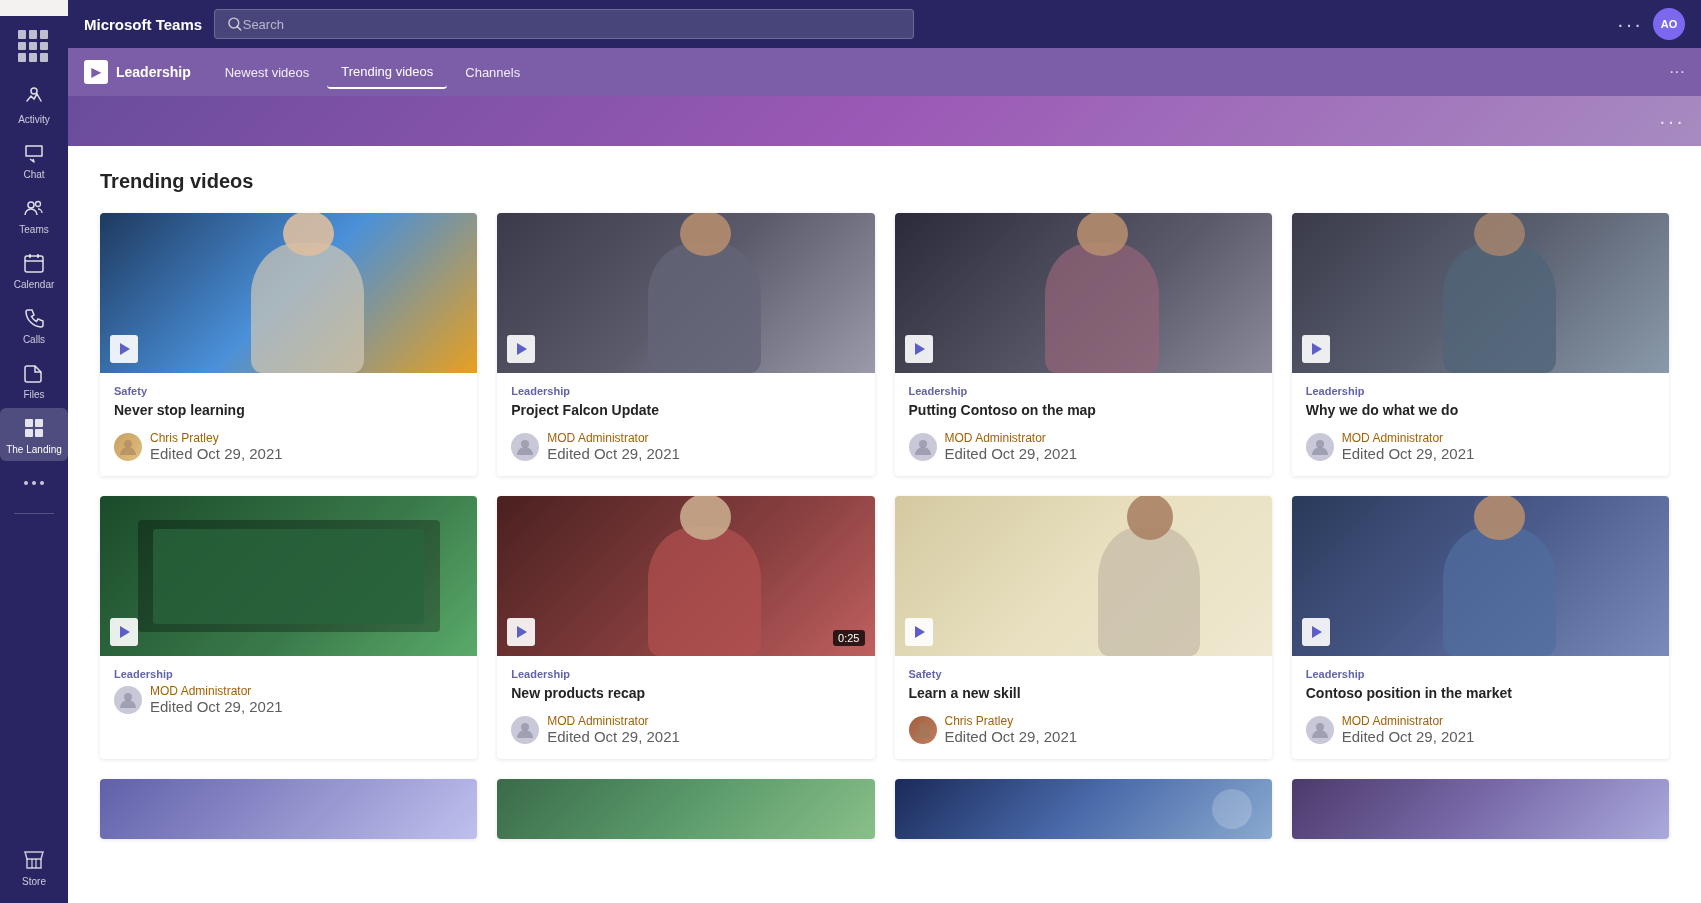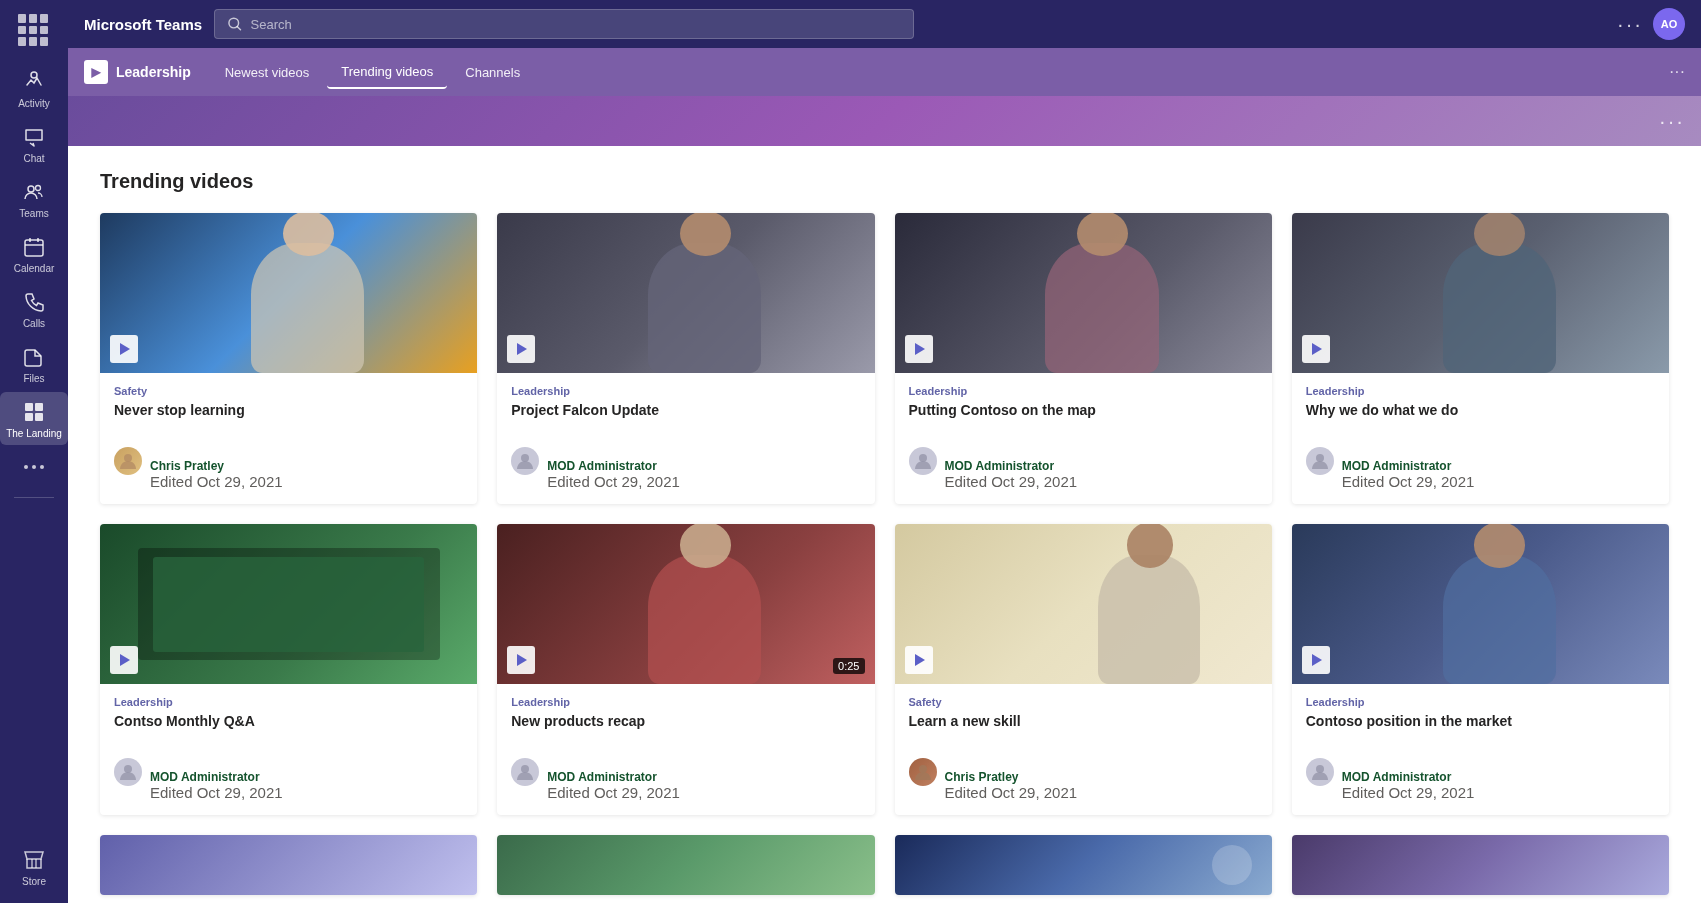--- a/index.html
+++ b/index.html
@@ -8,20 +8,21 @@
     
     .sidebar {
       width: 68px;
       background: #292563;
       display: flex;
       flex-direction: column;
       align-items: center;
       padding-top: 10px;
       flex-shrink: 0;
       z-index: 10;
+      margin-top: 16px;
     }
     .sidebar-app-grid {
       width: 32px;
       height: 32px;
       display: grid;
       grid-template-columns: repeat(3,8px);
       gap: 3px;
       margin-bottom: 16px;
       margin-top: 4px;
     }
@@ -119,21 +120,20 @@
       text-align: right;
     }
     .search-bar {
       flex: 1;
       max-width: 700px;
       background: rgba(255,255,255,0.15);
       border-radius: 4px;
       display: flex;
       align-items: center;
       padding: 6px 12px;
-      gap: 8px;
       border: 1px solid rgba(255,255,255,0.2);
     }
     .search-bar input {
       background: none;
       border: none;
       color: white;
       outline: none;
       font-size: 13px;
       width: 100%;
     }
@@ -335,23 +335,22 @@
       align-items: center;
       justify-content: center;
       overflow: hidden;
     }
     .author-info {
       display: flex;
       flex-direction: column;
     }
     .author-name {
       font-size: 12px;
-      color: #14532d;
-      font-weight: 700;
-      margin-top: 28px;
+      color: #a16207;
+      font-weight: 400;
     }
     .author-date {
       font-size: 15px;
       color: #605e5c;
     }
 
     
     .thumb-1 { background: linear-gradient(135deg, #1e3a5f 0%, #4a90d9 50%, #e8a020 100%); }
     .thumb-2 { background: linear-gradient(135deg, #3a3a4a 0%, #5a5a6a 50%, #9a9aaa 100%); }
     .thumb-3 { background: linear-gradient(135deg, #2a2a3a 0%, #5a5a6a 60%, #8a8a9a 100%); }
@@ -669,21 +668,20 @@
           <div class="video-thumb thumb-5" style="background: linear-gradient(135deg, #1a4a2a 0%, #3a7a4a 60%, #5aaa6a 100%);">
             <div style="position:absolute;inset:0;display:flex;align-items:center;justify-content:center;">
               <div style="width:80%;height:70%;background:rgba(0,0,0,0.3);border-radius:4px;display:flex;align-items:center;justify-content:center;">
                 <div style="background:rgba(40,100,60,0.8);width:90%;height:85%;border-radius:3px;"></div>
               </div>
             </div>
             <div class="play-btn"></div>
           </div>
           <div class="video-info">
             <div class="video-category">Leadership</div>
-            <div class="video-title">Contso Monthly Q&amp;A</div>
             <div class="video-author">
               <div class="author-avatar av-mod">
                 <svg width="20" height="20" viewBox="0 0 20 20" fill="none">
                   <circle cx="10" cy="7" r="4" fill="rgba(150,150,170,0.8)"></circle>
                   <path d="M2 18c0-4.4 3.6-8 8-8s8 3.6 8 8" fill="rgba(150,150,170,0.8)"></path>
                 </svg>
               </div>
               <div class="author-info">
                 <span class="author-name">MOD Administrator</span>
                 <span class="author-date">Edited Oct 29, 2021</span>

